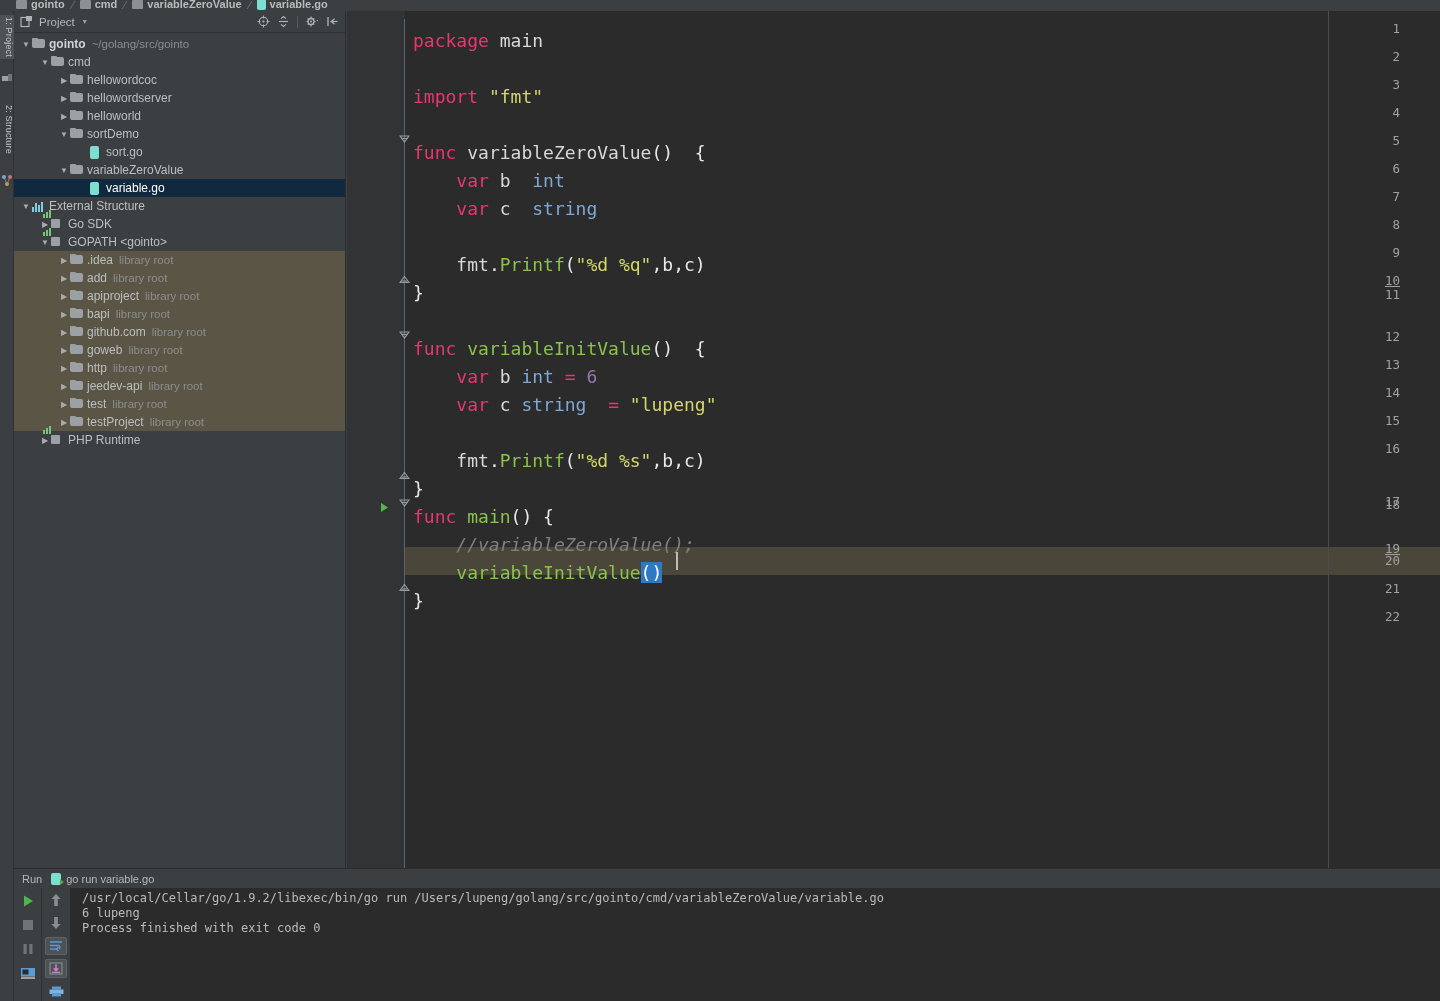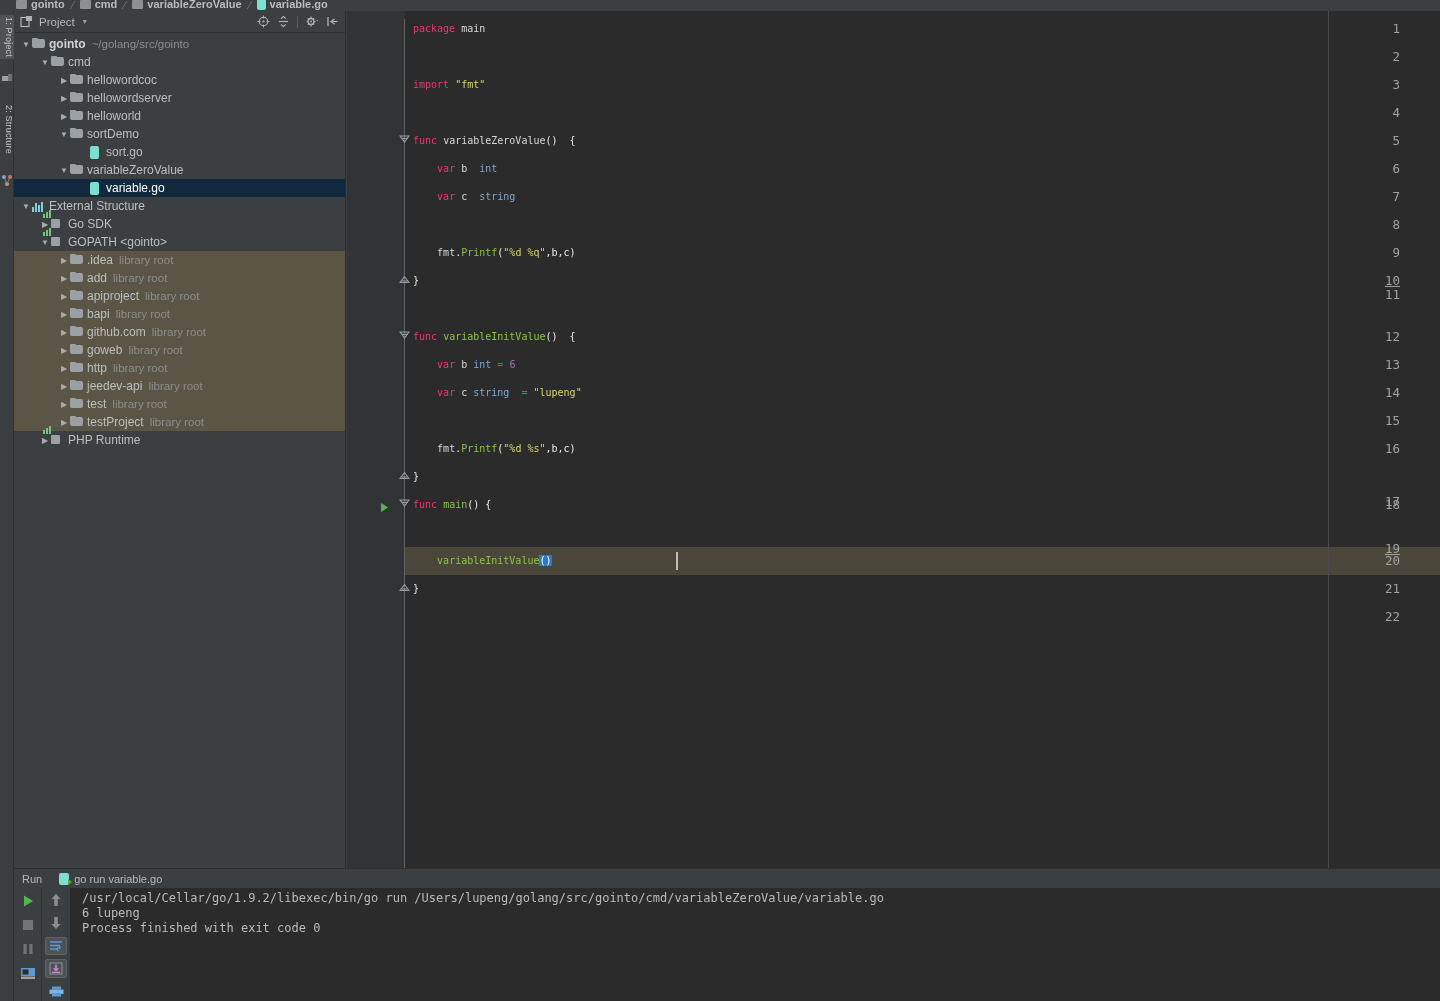--- a/index.html
+++ b/index.html
@@ -212,24 +212,25 @@
     position: absolute; left: 32px;
     width: 11px; height: 11px;
   }
   .code-layer {
     position: absolute; left: 58px; top: 0; right: 0; bottom: 0;
   }
   .code-line {
     position: absolute; left: 0;
     height: 28px; line-height: 28px;
     font-family: "DejaVu Sans Mono", monospace;
-    font-size: 10px;
+    font-size: 18px;
     white-space: pre;
     color: #a9b7c6;
     padding-left: 8px;
+    margin-top: 12px;
   }
   .right-margin {
     position: absolute; top: 0; bottom: 0; left: 981px;
     width: 1px; background: #4b4b4b;
   }
   .caret {
     position: absolute; width: 2px; height: 18px; background: #bbbbbb;
   }
   .kwp  { color: #e8376f; }      
   .fn   { color: #8bc34a; }      
@@ -249,21 +250,21 @@
     background: #3c3f41;
     border-top: 1px solid #2b2d2e;
     display: flex; flex-direction: column;
     overflow: hidden;
   }
   .run-tabbar {
     height: 19px; flex: none;
     display: flex; align-items: center;
     padding-left: 8px;
     background: #3c3f41;
-    font-size: 11px; color: #b5b8ba; gap: 8px;
+    font-size: 11px; color: #b5b8ba;
   }
   .run-tab-label { margin-right: 9px; }
   .run-tab {
     display: flex; align-items: center;
     font-size: 11px; color: #b5b8ba;
   }
   .run-tab .tab-ico {
     width: 10px; height: 12px; margin-right: 5px;
     background: #7ddfd0; border-radius: 2px; position: relative;
   }
@@ -590,20 +591,21 @@
         <div class="code-line" style="top: 228px;"><span class="plain">    </span><span class="plain">fmt</span><span class="punc">.</span><span class="fn">Printf</span><span class="punc">(</span><span class="str">"%d %q"</span><span class="punc">,b,c)</span></div>
         <div class="code-line" style="top: 256px;"><span class="punc">}</span></div>
         <div class="code-line" style="top: 284px;"></div>
         <div class="code-line" style="top: 312px;"><span class="kwp">func</span><span class="plain"> </span><span class="fn">variableInitValue</span><span class="punc">()</span><span class="punc">  {</span></div>
         <div class="code-line" style="top: 340px;"><span class="plain">    </span><span class="kwp">var</span><span class="plain"> </span><span class="plain">b</span><span class="plain"> </span><span class="typ">int</span><span class="plain"> </span><span class="op">=</span><span class="plain"> </span><span class="num">6</span></div>
         <div class="code-line" style="top: 368px;"><span class="plain">    </span><span class="kwp">var</span><span class="plain"> </span><span class="plain">c</span><span class="plain"> </span><span class="typ">string</span><span class="plain">  </span><span class="op">=</span><span class="plain"> </span><span class="str">"lupeng"</span></div>
         <div class="code-line" style="top: 396px;"></div>
         <div class="code-line" style="top: 424px;"><span class="plain">    </span><span class="plain">fmt</span><span class="punc">.</span><span class="fn">Printf</span><span class="punc">(</span><span class="str">"%d %s"</span><span class="punc">,b,c)</span></div>
         <div class="code-line" style="top: 452px;"><span class="punc">}</span></div>
         <div class="code-line" style="top: 480px;"><span class="kwp">func</span><span class="plain"> </span><span class="fn">main</span><span class="punc">()</span><span class="punc"> {</span></div>
+        <div class="code-line" style="top: 508px;"><span class="cmt">    //variableZeroValue();</span></div>
         <div class="code-line" style="top: 536px;"><span class="plain">    </span><span class="fn">variableInitValue</span><span class="sel">()</span></div>
         <div class="code-line" style="top: 564px;"><span class="punc">}</span></div>
         <div class="code-line" style="top: 592px;"></div>
         <div class="caret" style="left: 271px; top: 541px;"></div>
       </div>
   <div class="fold-marker" style="top: 123px;">
         <svg width="11" height="11" viewBox="0 0 11 11">
           <path d="M1 1h9l-4.5 6z" fill="none" stroke="#9a9da0" stroke-width="1.1"></path>
           <path d="M2.5 3.4h6" stroke="#9a9da0" stroke-width="1.1"></path>
         </svg>

